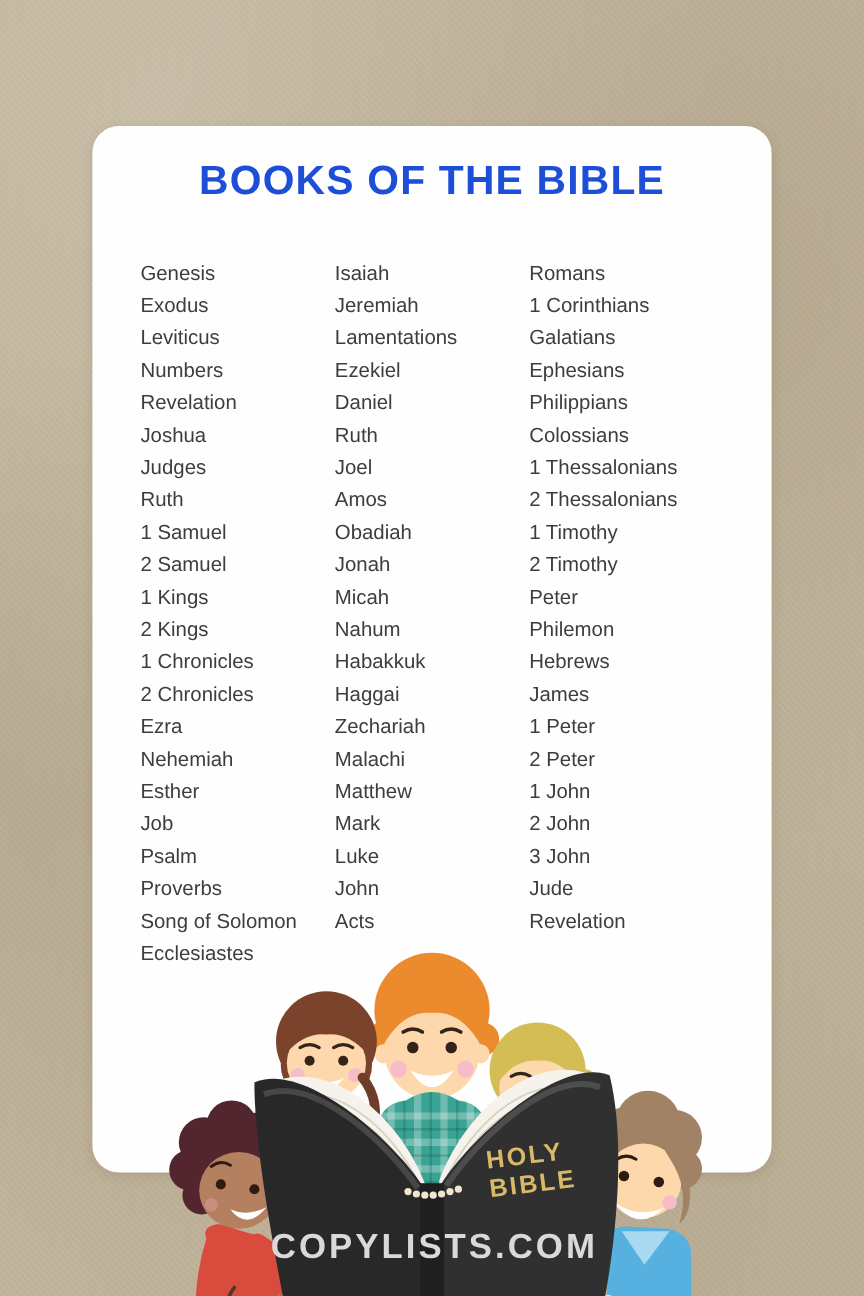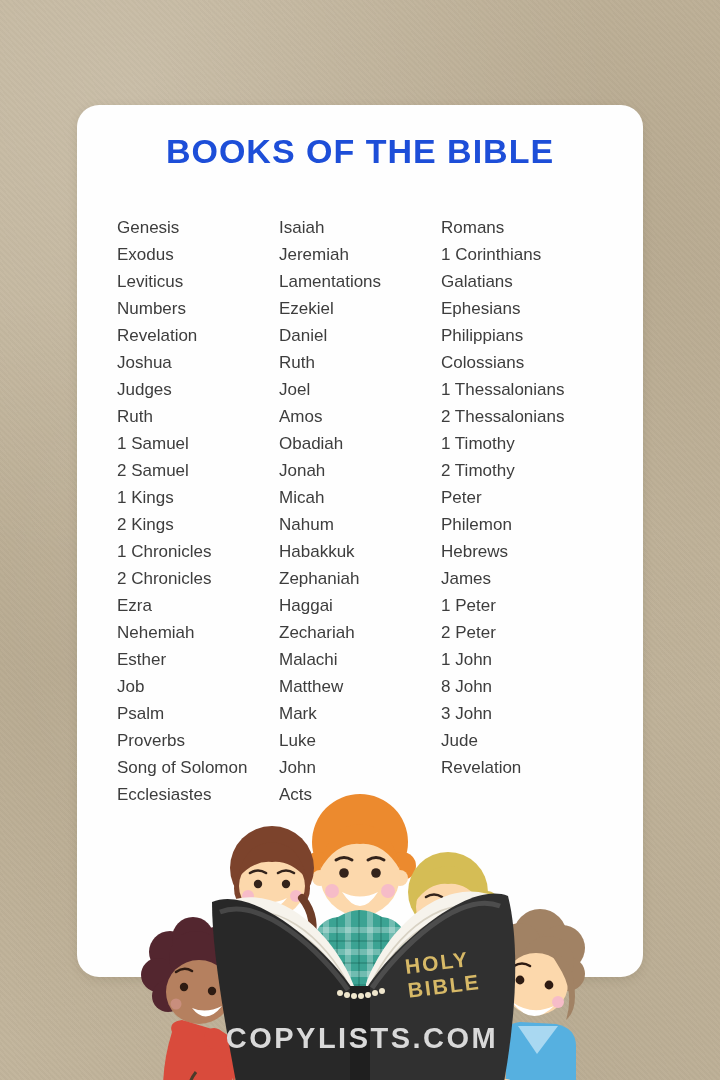--- a/index.html
+++ b/index.html
@@ -87,21 +87,20 @@
         <div class="book-item">Ezekiel</div>
         <div class="book-item">Daniel</div>
         <div class="book-item">Ruth</div>
         <div class="book-item">Joel</div>
         <div class="book-item">Amos</div>
         <div class="book-item">Obadiah</div>
         <div class="book-item">Jonah</div>
         <div class="book-item">Micah</div>
         <div class="book-item">Nahum</div>
         <div class="book-item">Habakkuk</div>
-        <div class="book-item">Zephaniah</div>
         <div class="book-item">Haggai</div>
         <div class="book-item">Zechariah</div>
         <div class="book-item">Malachi</div>
         <div class="book-item">Matthew</div>
         <div class="book-item">Mark</div>
         <div class="book-item">Luke</div>
         <div class="book-item">John</div>
         <div class="book-item">Acts</div>
       </div>
     <div class="col">
@@ -115,21 +114,21 @@
         <div class="book-item">2 Thessalonians</div>
         <div class="book-item">1 Timothy</div>
         <div class="book-item">2 Timothy</div>
         <div class="book-item">Peter</div>
         <div class="book-item">Philemon</div>
         <div class="book-item">Hebrews</div>
         <div class="book-item">James</div>
         <div class="book-item">1 Peter</div>
         <div class="book-item">2 Peter</div>
         <div class="book-item">1 John</div>
-        <div class="book-item">8 John</div>
+        <div class="book-item">2 John</div>
         <div class="book-item">3 John</div>
         <div class="book-item">Jude</div>
         <div class="book-item">Revelation</div>
       </div>
   </div>
 </div>
 
 <svg class="scene" viewBox="0 0 720 300">
   <defs>
     <clipPath id="shirtClip">

